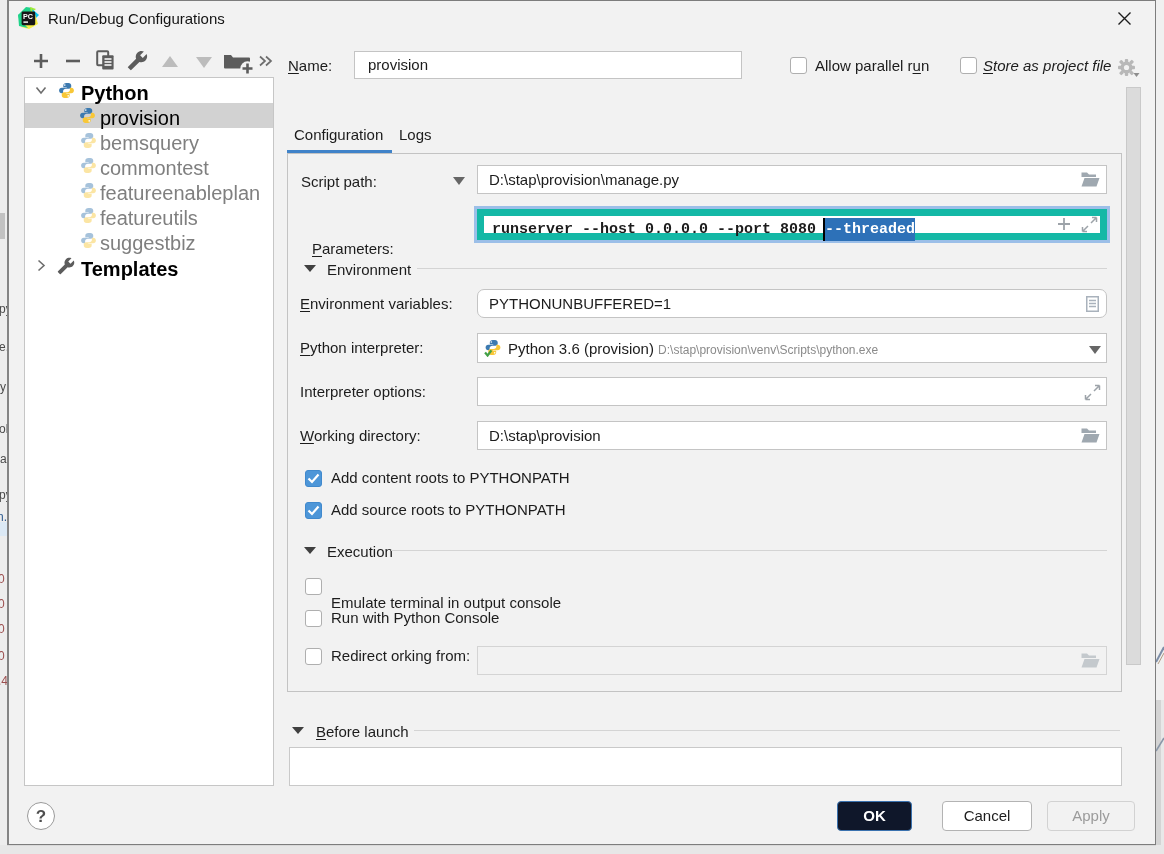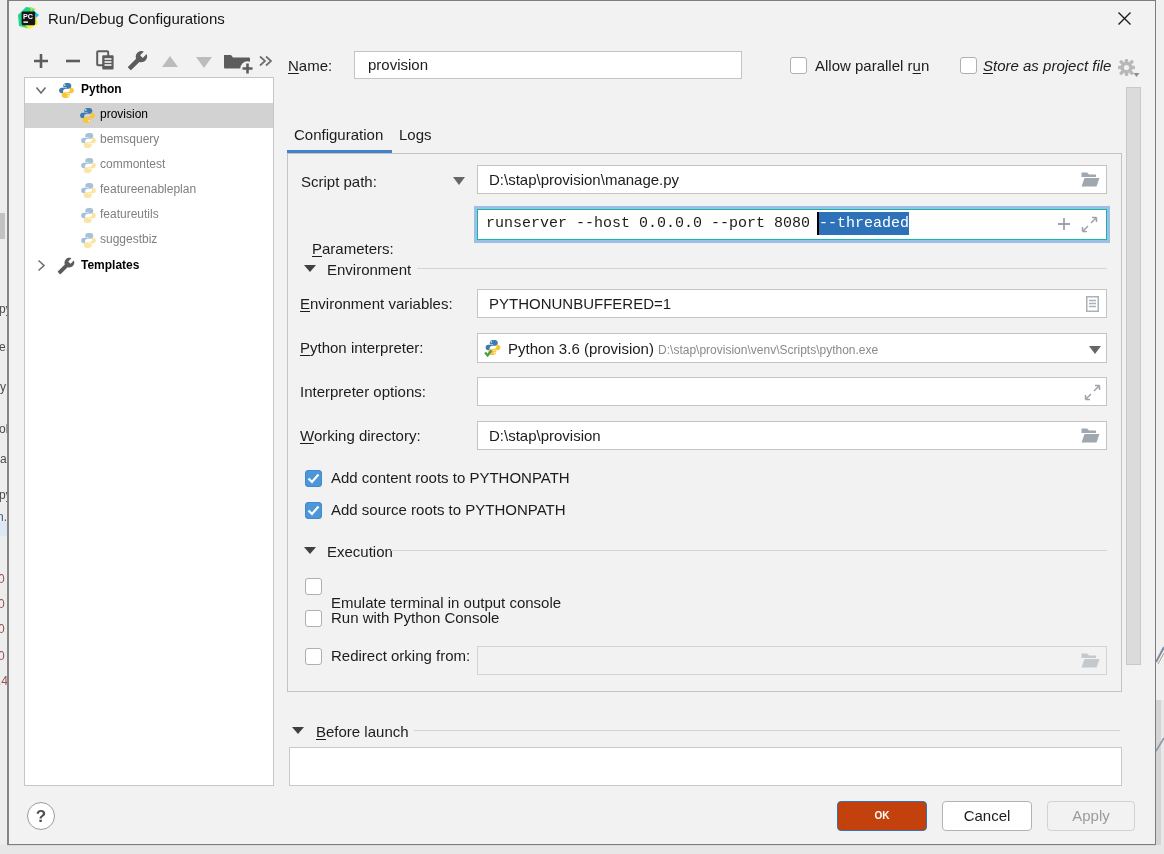--- a/index.html
+++ b/index.html
@@ -7,21 +7,21 @@
 body { font-family:"Liberation Sans",sans-serif; background:#e9e9e9; position:relative; }
 .abs { position:absolute; }
 .lbl { position:absolute; font-size:15px; color:#1c1c1c; white-space:pre; }
 .fld { position:absolute; background:#fff; border:1px solid #c4c4c4; }
 .fld .txt { position:absolute; left:11px; font-size:15px; color:#1c1c1c; white-space:pre; }
 u { text-decoration:underline; text-underline-offset:2px; }
 .cb { position:absolute; width:17px; height:17px; background:#fff; border:1px solid #afafaf; border-radius:3px; }
 .cb.on { background:#4d96d8; border:1px solid #4089cd; }
 .sect-tri { position:absolute; width:0; height:0; border-left:6px solid transparent; border-right:6px solid transparent; border-top:7px solid #404040; }
 .hairline { position:absolute; height:1px; background:#d4d4d4; }
-.treetxt { position:absolute; font-size:12px; color:#000; white-space:pre; }
+.treetxt { position:absolute; font-size:20px; color:#000; white-space:pre; }
 </style>
 </head>
 <body>
 
 <div class="abs" style="left:0;top:0;width:7px;height:854px;background:#ededed;"></div>
 <div class="abs" style="left:0;top:213px;width:5px;height:26px;background:#c2c2c2;"></div>
 <div class="abs" style="left:0;top:300px;width:7px;height:400px;overflow:hidden;font-size:12px;color:#4a4a4a;">
   <div style="position:absolute;left:-1px;top:2px;">py</div>
   <div style="position:absolute;left:-1px;top:40px;">e.</div>
   <div style="position:absolute;left:0px;top:80px;">y</div>
@@ -184,37 +184,37 @@
 <div class="abs" style="left:453px;top:177px;width:0;height:0;border-left:6.5px solid transparent;border-right:6.5px solid transparent;border-top:8px solid #666;"></div>
 <div class="fld" style="left:477px;top:165px;width:630px;height:29px;">
     <div class="txt" style="top:5px;">D:\stap\provision\manage.py</div>
   </div>
 <svg class="abs" style="left:1081px;top:172px;" width="19" height="15" viewBox="0 0 19 15">
   <path d="M0.5 0.5 h5.5 l2 2 H15 v2.5 H0.5 z" fill="#9fa8b0"></path>
   <path d="M3.5 6 H18.5 L15.5 14.5 H0.5 z" fill="#9fa8b0"></path>
 </svg>
 
 <div class="lbl" style="left:312px;top:216px;margin-top:24px;"><u>P</u>arameters:</div>
-<div class="fld" style="left:477px;top:209px;width:630px;height:31px;border:1px solid #14b8a6;box-shadow:0 0 0 3px #9cbfe8;">
+<div class="fld" style="left:477px;top:209px;width:630px;height:31px;border:7px solid #14b8a6;box-shadow:0 0 0 3px #9cbfe8;font-weight:bold;">
   <div class="txt" style="top:5px;left:8px;font-family:'Liberation Mono',monospace;">runserver --host 0.0.0.0 --port 8080 <span style="background:#2d71b8;color:#fff;box-shadow:-2px 0 0 #000;padding:3px 0;">--threaded</span></div>
 </div>
 <svg class="abs" style="left:1057px;top:217px;" width="14" height="14">
     <path d="M7 1 V13 M1 7 H13" stroke="#9da3a9" stroke-width="1.8"></path>
   </svg>
 <svg class="abs" style="left:1081px;top:216px;" width="17" height="17" viewBox="0 0 17 17">
   <path d="M10 7 L15.5 1.5 M15.5 1.5 v4.5 M15.5 1.5 h-4.5" stroke="#9da3a9" stroke-width="1.5" fill="none"></path>
   <path d="M7 10 L1.5 15.5 M1.5 15.5 v-4.5 M1.5 15.5 h4.5" stroke="#9da3a9" stroke-width="1.5" fill="none"></path>
 </svg>
 
 <div class="sect-tri" style="left:304px;top:265px;"></div>
 <div class="lbl" style="left:327px;top:261px;">Environment</div>
 <div class="hairline" style="left:417px;top:268px;width:690px;"></div>
 
 <div class="lbl" style="left:300px;top:295px;"><u>E</u>nvironment variables:</div>
-<div class="fld" style="left:477px;top:289px;width:630px;height:29px;">
+<div class="fld" style="left:477px;top:289px;width:630px;height:29px;border-radius:7px;">
     <div class="txt" style="top:5px;">PYTHONUNBUFFERED=1</div>
   </div>
 <svg class="abs" style="left:1086px;top:296px;" width="13" height="16" viewBox="0 0 13 16">
   <rect x="0.75" y="0.75" width="11.5" height="14.5" fill="#fff" stroke="#a9b2bc" stroke-width="1.5"></rect>
   <path d="M3 4.5 h7 M3 7.5 h7 M3 10.5 h7" stroke="#a9b2bc" stroke-width="1.3"></path>
 </svg>
 
 <div class="lbl" style="left:300px;top:339px;"><u>P</u>ython interpreter:</div>
 <div class="fld" style="left:477px;top:333px;width:630px;height:30px;"></div>
 <svg class="abs" style="left:484px;top:339px;" width="18" height="18" viewBox="0 0 17 17">
@@ -271,15 +271,15 @@
 </svg>
 
 <div class="abs" style="left:1126px;top:87px;width:15px;height:578px;background:#dbdbdb;border:1px solid #c9c9c9;"></div>
 
 <div class="sect-tri" style="left:292px;top:727px;"></div>
 <div class="lbl" style="left:316px;top:723px;"><u>B</u>efore launch</div>
 <div class="hairline" style="left:414px;top:730px;width:706px;"></div>
 <div class="abs" style="left:289px;top:747px;width:833px;height:39px;background:#fff;border:1px solid #c9c9c9;"></div>
 
 <div class="abs" style="left:27px;top:802px;width:28px;height:28px;background:#fff;border:1px solid #9a9a9a;border-radius:50%;font-size:17px;color:#4f4f4f;text-align:center;line-height:27px;font-weight:bold;">?</div>
-<div class="abs" style="left:837px;top:801px;width:90px;height:30px;background:#c2410c;border:1px solid #3a72af;border-radius:4px;color:#fff;font-size:10px;font-weight:bold;text-align:center;line-height:28px;">OK</div>
+<div class="abs" style="left:837px;top:801px;width:75px;height:30px;background:#0f172a;border:1px solid #3a72af;border-radius:4px;color:#fff;font-size:15px;font-weight:bold;text-align:center;line-height:28px;">OK</div>
 <div class="abs" style="left:942px;top:801px;width:90px;height:30px;background:#fff;border:1px solid #b3b3b3;border-radius:4px;color:#1c1c1c;font-size:15px;text-align:center;line-height:28px;">Cancel</div>
 <div class="abs" style="left:1047px;top:801px;width:88px;height:30px;background:#f2f2f2;border:1px solid #d2d2d2;border-radius:4px;color:#9b9b9b;font-size:15px;text-align:center;line-height:28px;">Apply</div>
 
 </body></html>

